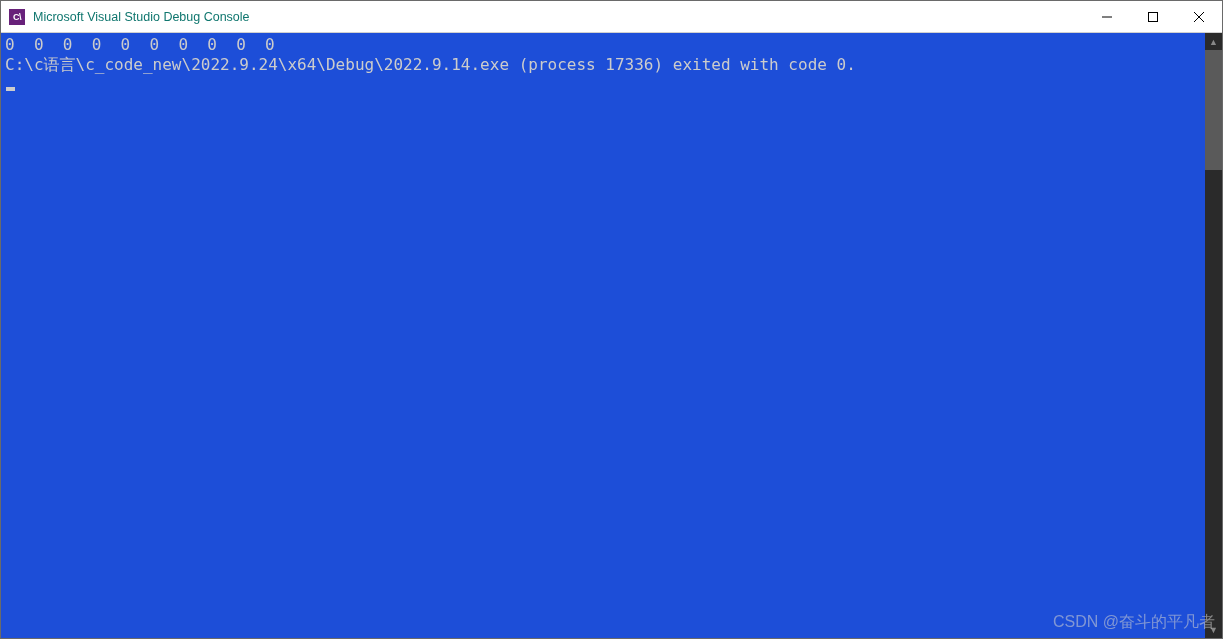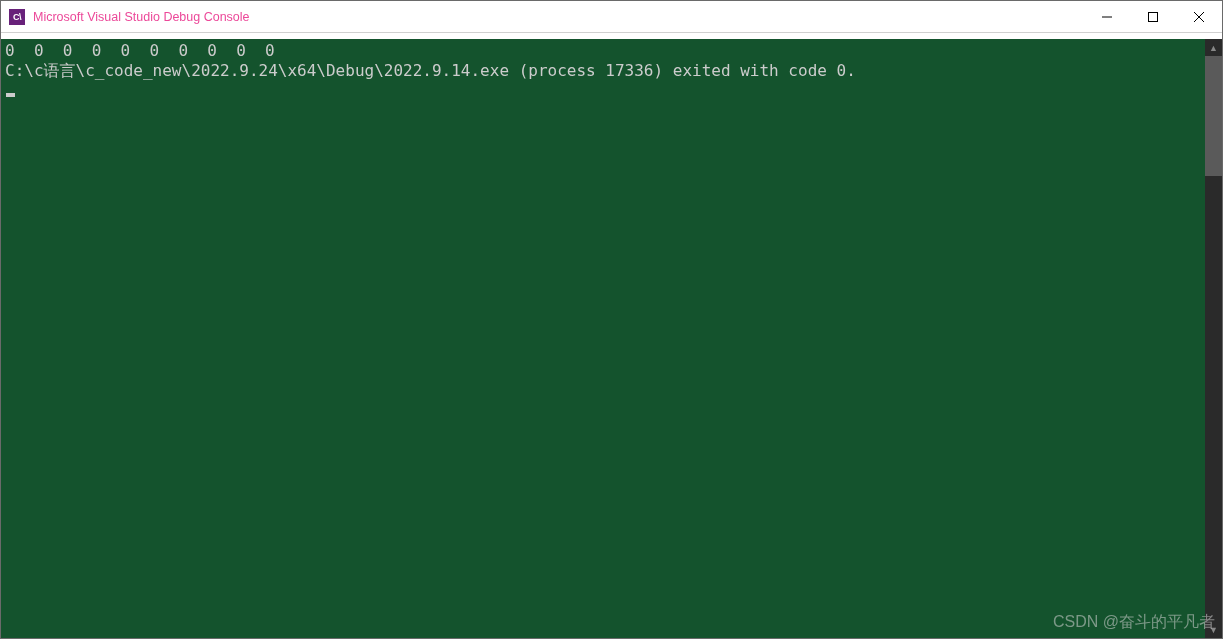--- a/index.html
+++ b/index.html
@@ -35,42 +35,41 @@
       display: flex;
       align-items: center;
       justify-content: center;
       color: #fff;
       font-size: 9px;
       font-weight: bold;
       letter-spacing: -0.5px;
     }
     .titlebar-text {
       font-size: 12.5px;
-      color: #ec4899;
+      color: #0f766e;
       flex: 1;
     }
     .window-controls {
       display: flex;
       height: 100%;
     }
     .ctrl-btn {
       width: 46px;
       height: 100%;
       display: flex;
       align-items: center;
       justify-content: center;
       color: #000;
     }
     .ctrl-btn svg { stroke: #000; stroke-width: 1; fill: none; }
     .console-area {
       flex: 1;
       display: flex;
-      background: #14532d;
+      background: #1d4ed8;
       position: relative;
-      margin-top: 6px;
     }
     .console-content {
       flex: 1;
       padding: 2px 4px;
       font-family: "NSimSun","SimSun","Consolas",monospace;
       font-size: 16px;
       line-height: 20px;
       color: #cccccc;
       white-space: pre;
       overflow: hidden;

